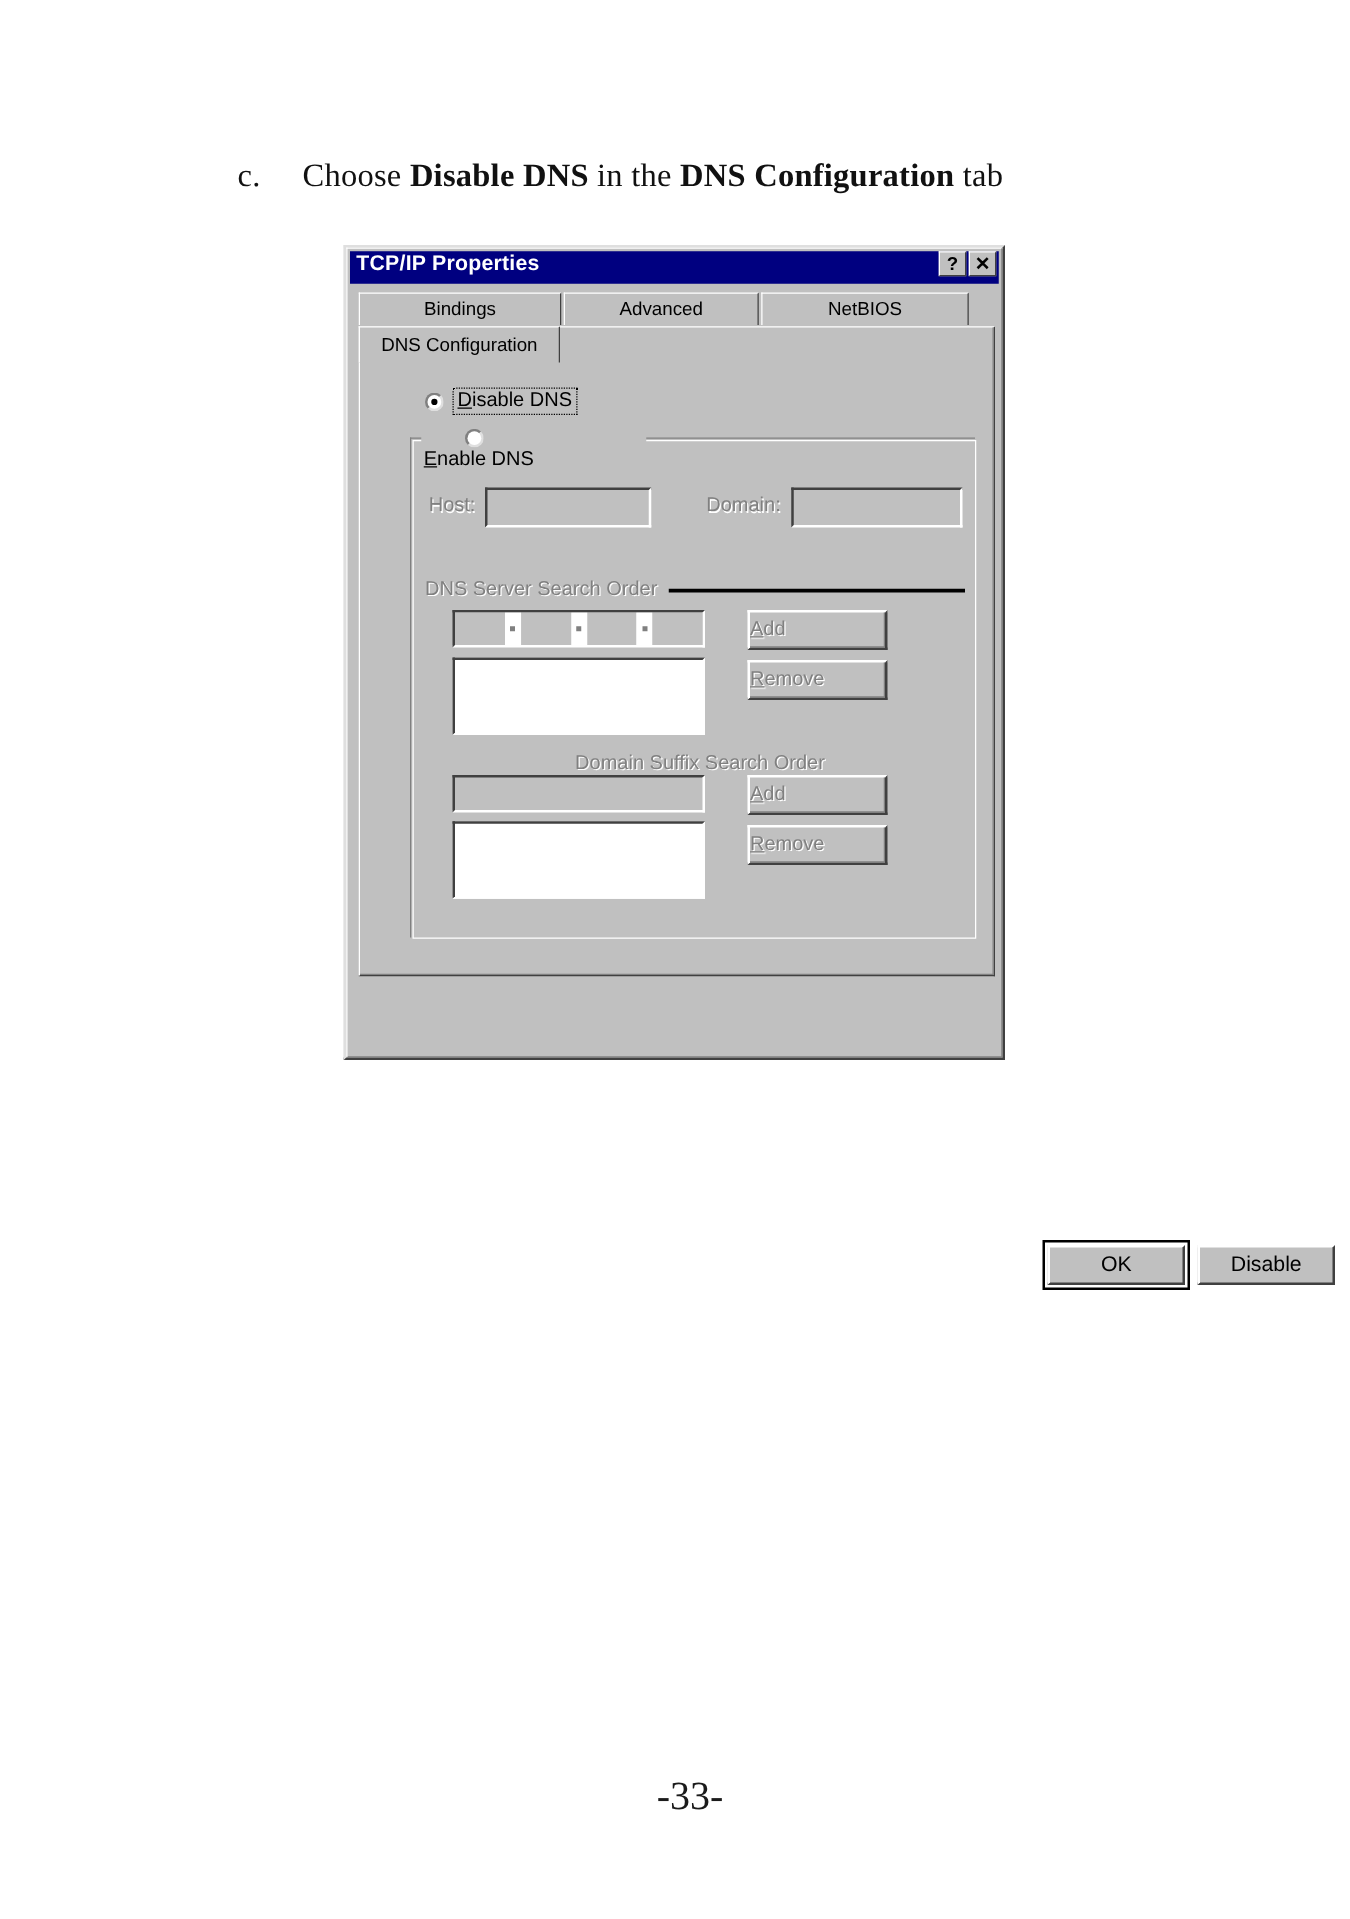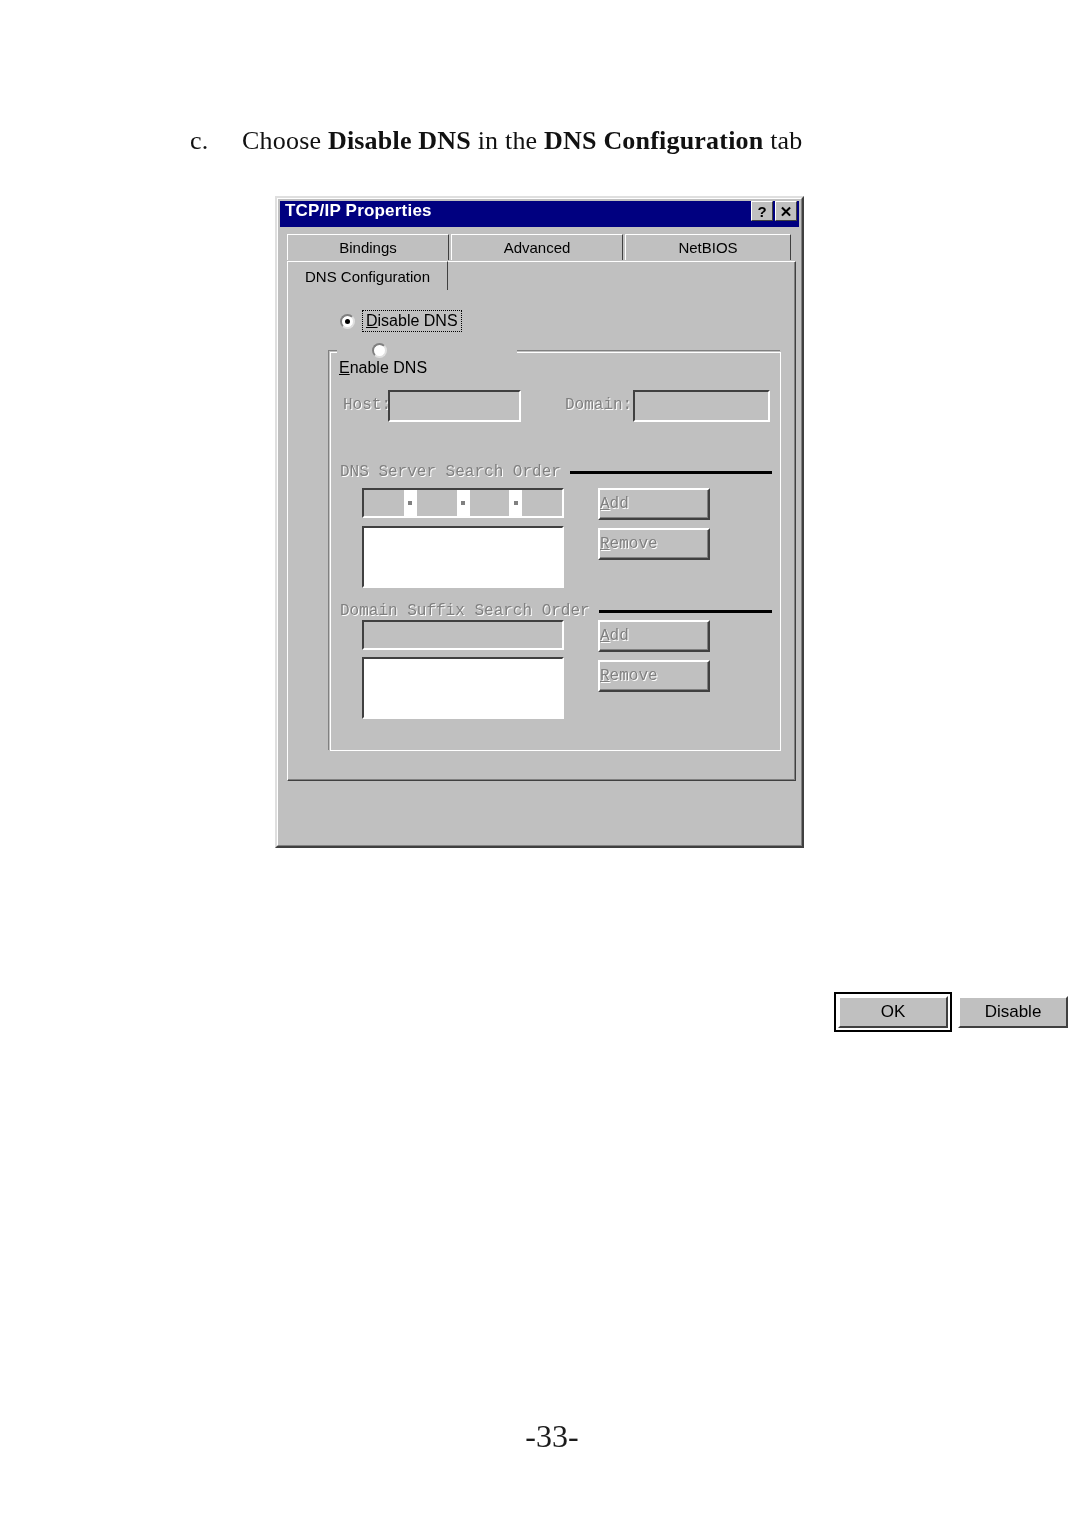--- a/index.html
+++ b/index.html
@@ -253,21 +253,21 @@
     left: 8px;
     top: -2px;
     width: 180px;
     height: 5px;
     background: #c0c0c0;
     z-index: 6;
   }
 
   
   .dis-text {
-    font-family: Liberation Mono, monospace;
+    font-family: Liberation Sans, sans-serif;
     font-size: 16px;
     color: #808080;
     text-shadow: 1px 1px 0 #ffffff;
     white-space: nowrap;
   }
   .dis-text u { text-decoration: underline; }
 
   
   .field {
     position: absolute;
@@ -293,21 +293,21 @@
     width: 440px;
   }
   .section-label .rule {
     flex: 1;
     height: 3px;
     background: #000000;
     margin-left: 9px;
     margin-right: 8px;
   }
   .sec-dns    { left: 52px; top: 201px; }
-  .sec-suffix { left: 52px; top: 340px; }
+  .sec-suffix { left: 52px; top: 340px; flex-direction: column; }
 
   
   .ip-field {
     position: absolute;
     left: 74px;
     top: 226px;
     width: 202px;
     height: 30px;
     background: #c0c0c0;
     border-top: 2px solid #404040;
@@ -418,21 +418,21 @@
     <div class="titlebar-text">TCP/IP Properties</div>
     <div class="titlebar-buttons">
       <div class="tb-btn">?</div>
       <div class="tb-btn">✕</div>
     </div>
   </div>
 
   <div class="tabstrip">
     <div class="tabrow tabrow-top">
       <div class="tab" style="width:162px">Bindings</div>
-      <div class="tab" style="width:172px">Advanced</div>
+      <div class="tab" style="width:156px">Advanced</div>
       <div class="tab" style="width:166px">NetBIOS</div>
     </div>
     <div class="tabrow tabrow-bottom">
       <div class="tab selected" style="width:161px">DNS Configuration</div>
       <div class="tab" style="width:82px">Gateway</div>
       <div class="tab" style="width:155px">WINS Configuration</div>
       <div class="tab" style="width:98px">IP Address</div>
     </div>
   </div>
 

